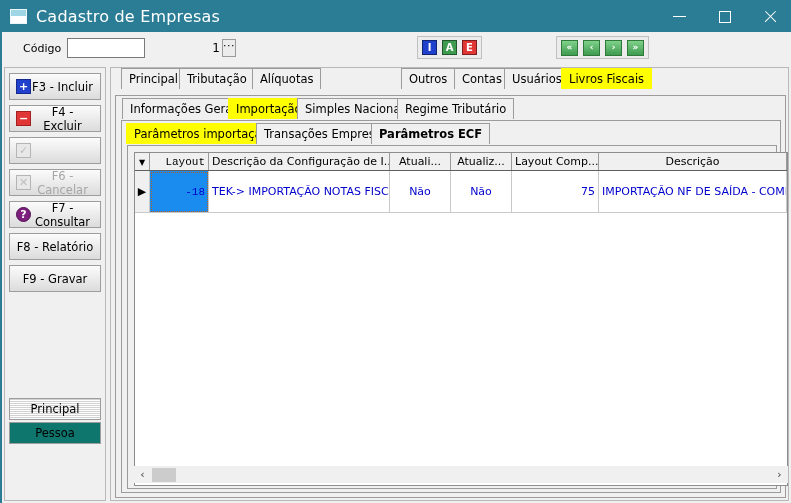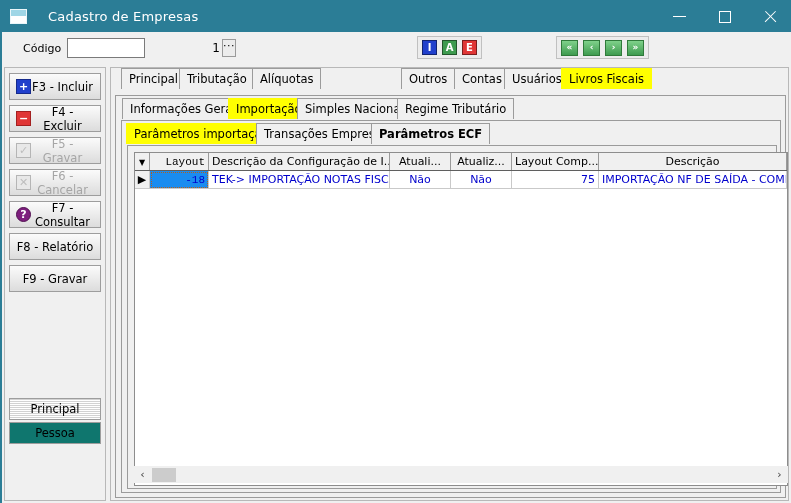--- a/index.html
+++ b/index.html
@@ -36,23 +36,23 @@
     align-items: center;
   }
   #title-icon {
     width: 17px; height: 15px;
     margin-left: 9px;
     background: linear-gradient(#9fd6e6 0 48%, #ffffff 48% 100%);
     border: 1px solid #eaf6fa;
     box-sizing: border-box;
   }
   #title-text {
-    margin-left: 21px;
+    margin-left: 9px;
     color: #ffffff;
-    font-size: 13px;
+    font-size: 16px;
     letter-spacing: .2px;
   }
   .win-btn {
     width: 45px; height: 31px;
     display: flex; align-items: center; justify-content: center;
     color: #ffffff;
   }
   #win-btns { position: absolute; right: 0; top: 0; display: flex; }
   .wb-min { width: 13px; height: 1px; background: #ffffff; }
   .wb-max { width: 12px; height: 12px; border: 1.4px solid #ffffff; box-sizing: border-box; }
@@ -265,21 +265,21 @@
     font-weight: normal;
     font-size: 11px;
     padding: 0 3px;
     overflow: hidden;
     white-space: nowrap;
   }
   #grid-table td {
     height: 17px;
     border-right: 1px solid #c9c9c9;
     border-bottom: 1px solid #c9c9c9;
-    padding: 0 3px;
+    padding: 12px 3px;
     overflow: hidden;
     white-space: nowrap;
     color: #0000cc;
     font-size: 11px;
   }
   .c-ind { width: 14px; background: #f0f0f0 !important; text-align: center; padding: 0 !important; color: #000 !important; }
   .c-layout { width: 52px; text-align: right; font-family: Liberation Mono, monospace; }
   .c-desc1 { width: 174px; }
   .c-at1, .c-at2 { width: 54px; text-align: center; }
   .c-lcomp { width: 80px; text-align: right; }
@@ -361,21 +361,20 @@
       <div class="side-btn">
         <div class="side-ico plus">+</div>
         <div class="side-lbl">F3 - Incluir</div>
       </div>
       <div class="side-btn">
         <div class="side-ico minus">−</div>
         <div class="side-lbl">F4 - Excluir</div>
       </div>
       <div class="side-btn disabled">
         <div class="side-ico check">✓</div>
-        <div class="side-lbl">F5 - Gravar</div>
       </div>
       <div class="side-btn disabled">
         <div class="side-ico cross">✕</div>
         <div class="side-lbl">F6 - Cancelar</div>
       </div>
       <div class="side-btn">
         <div class="side-ico quest">?</div>
         <div class="side-lbl">F7 - Consultar</div>
       </div>
       <div class="side-btn noicon">

